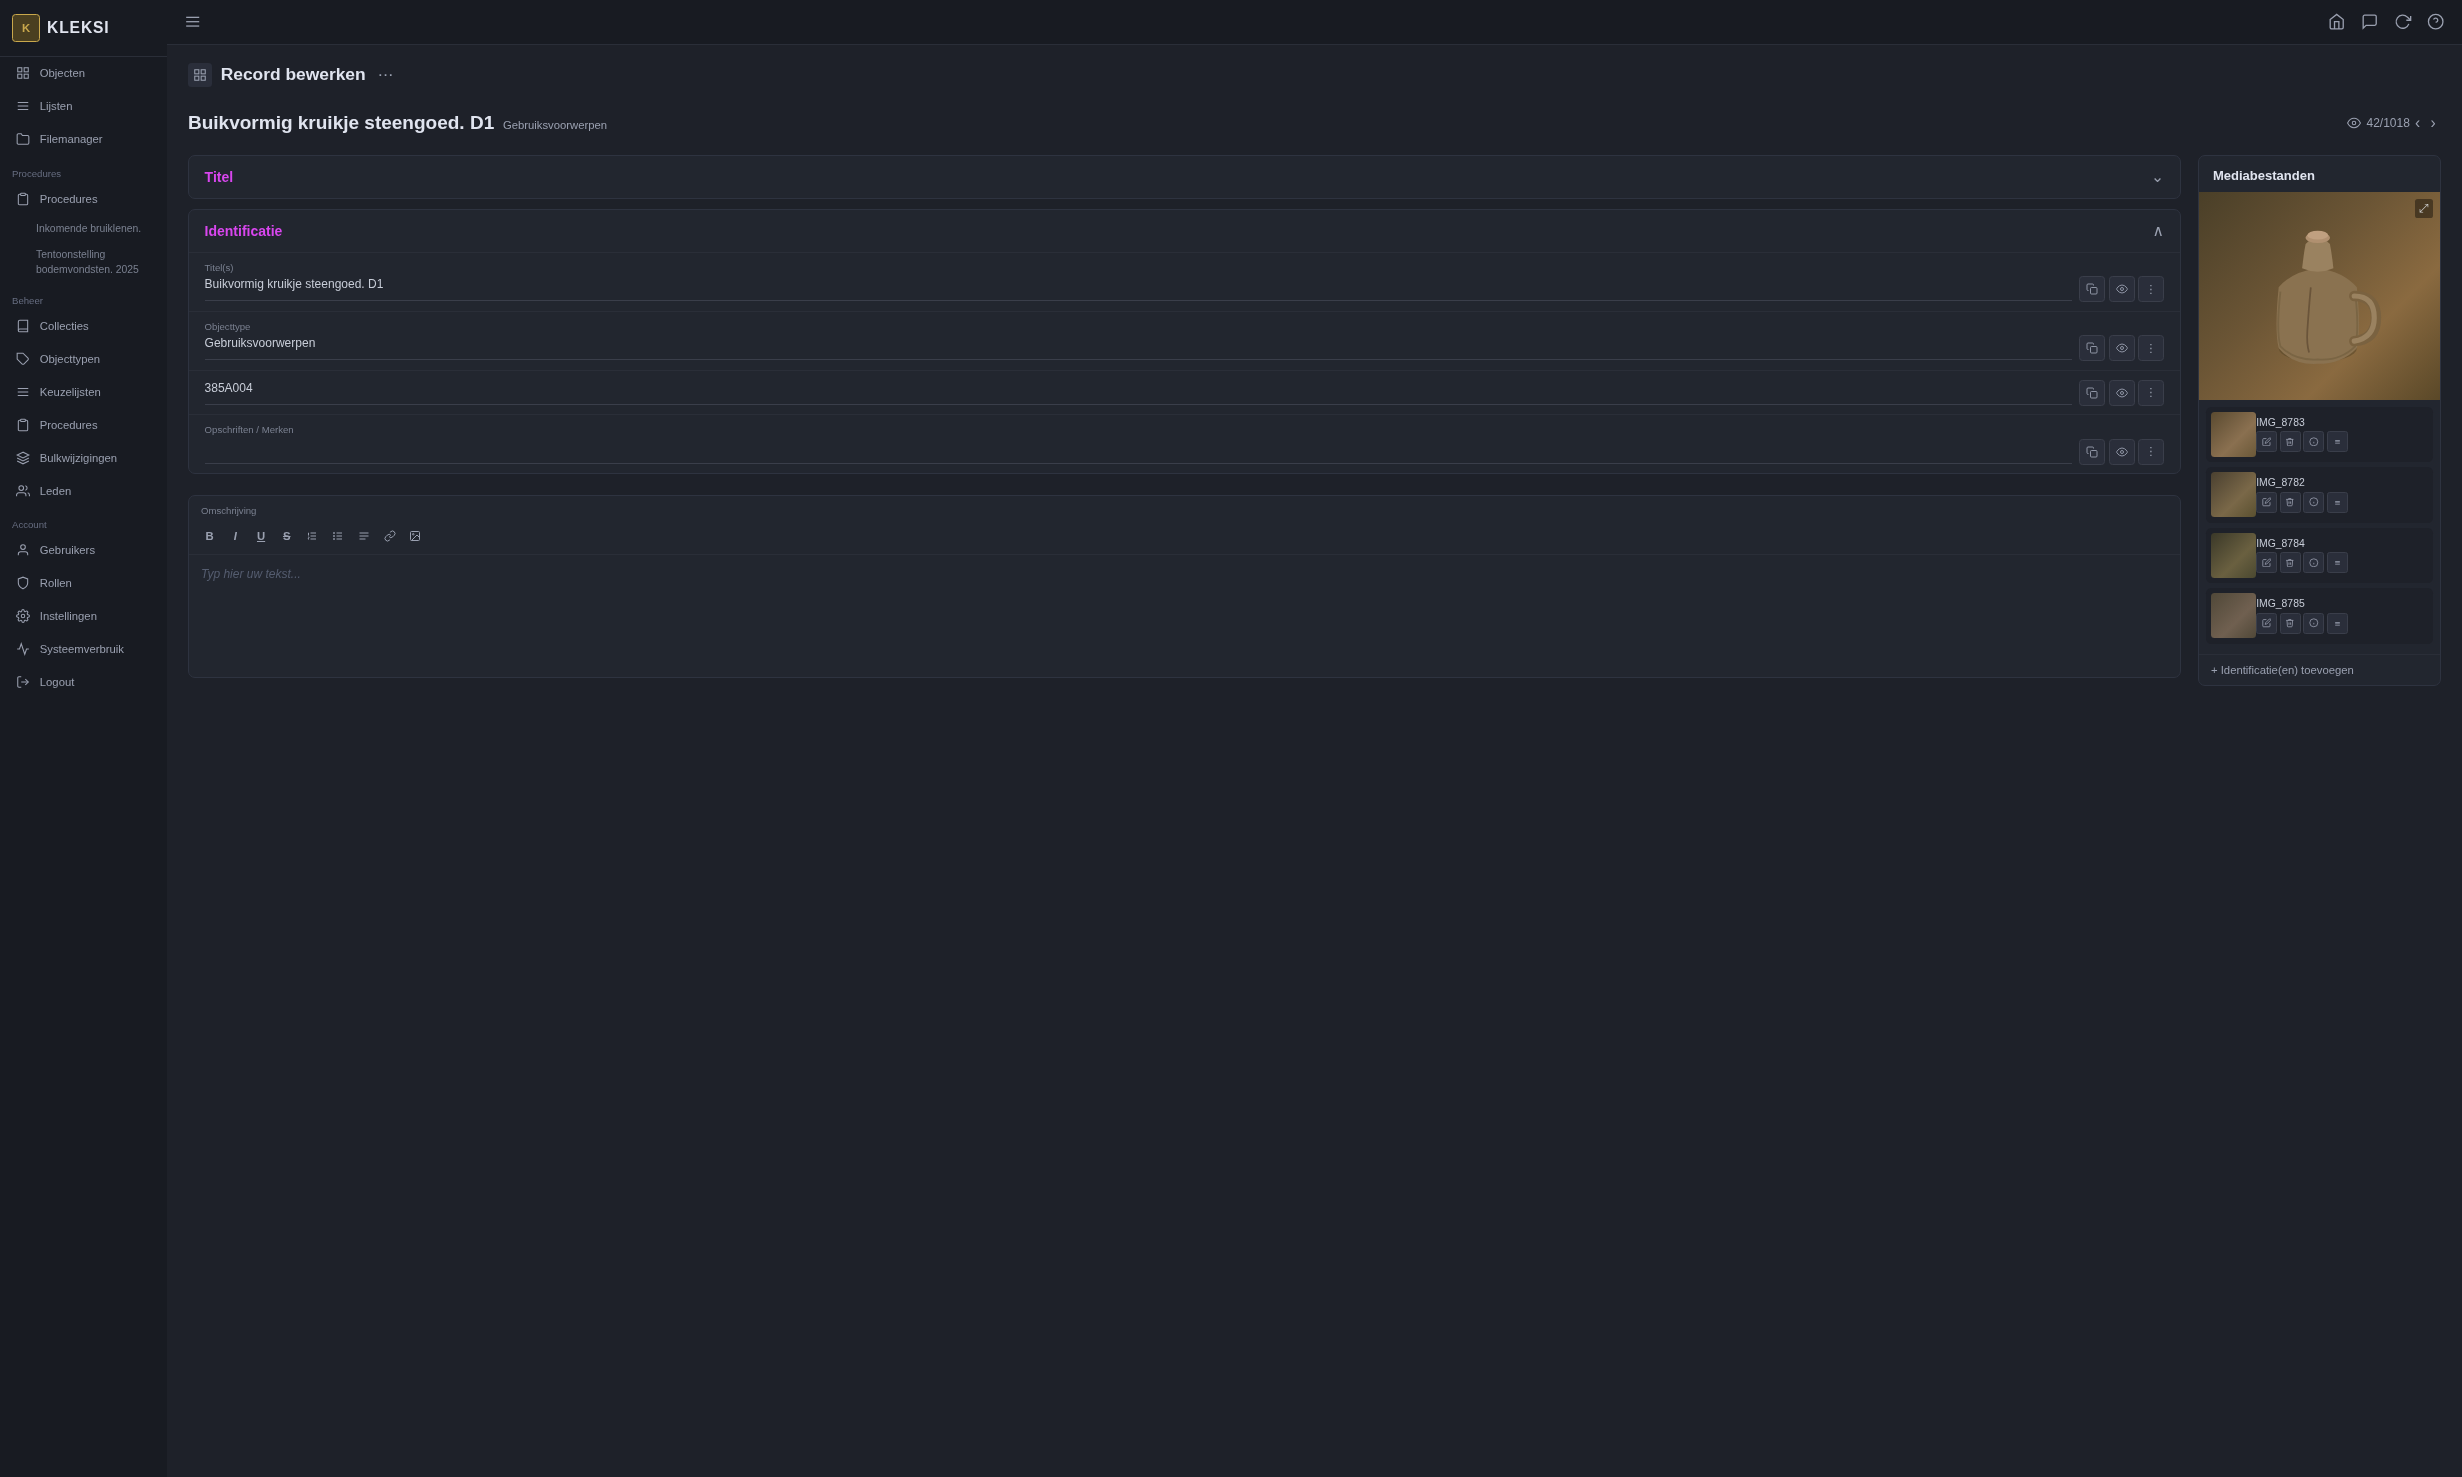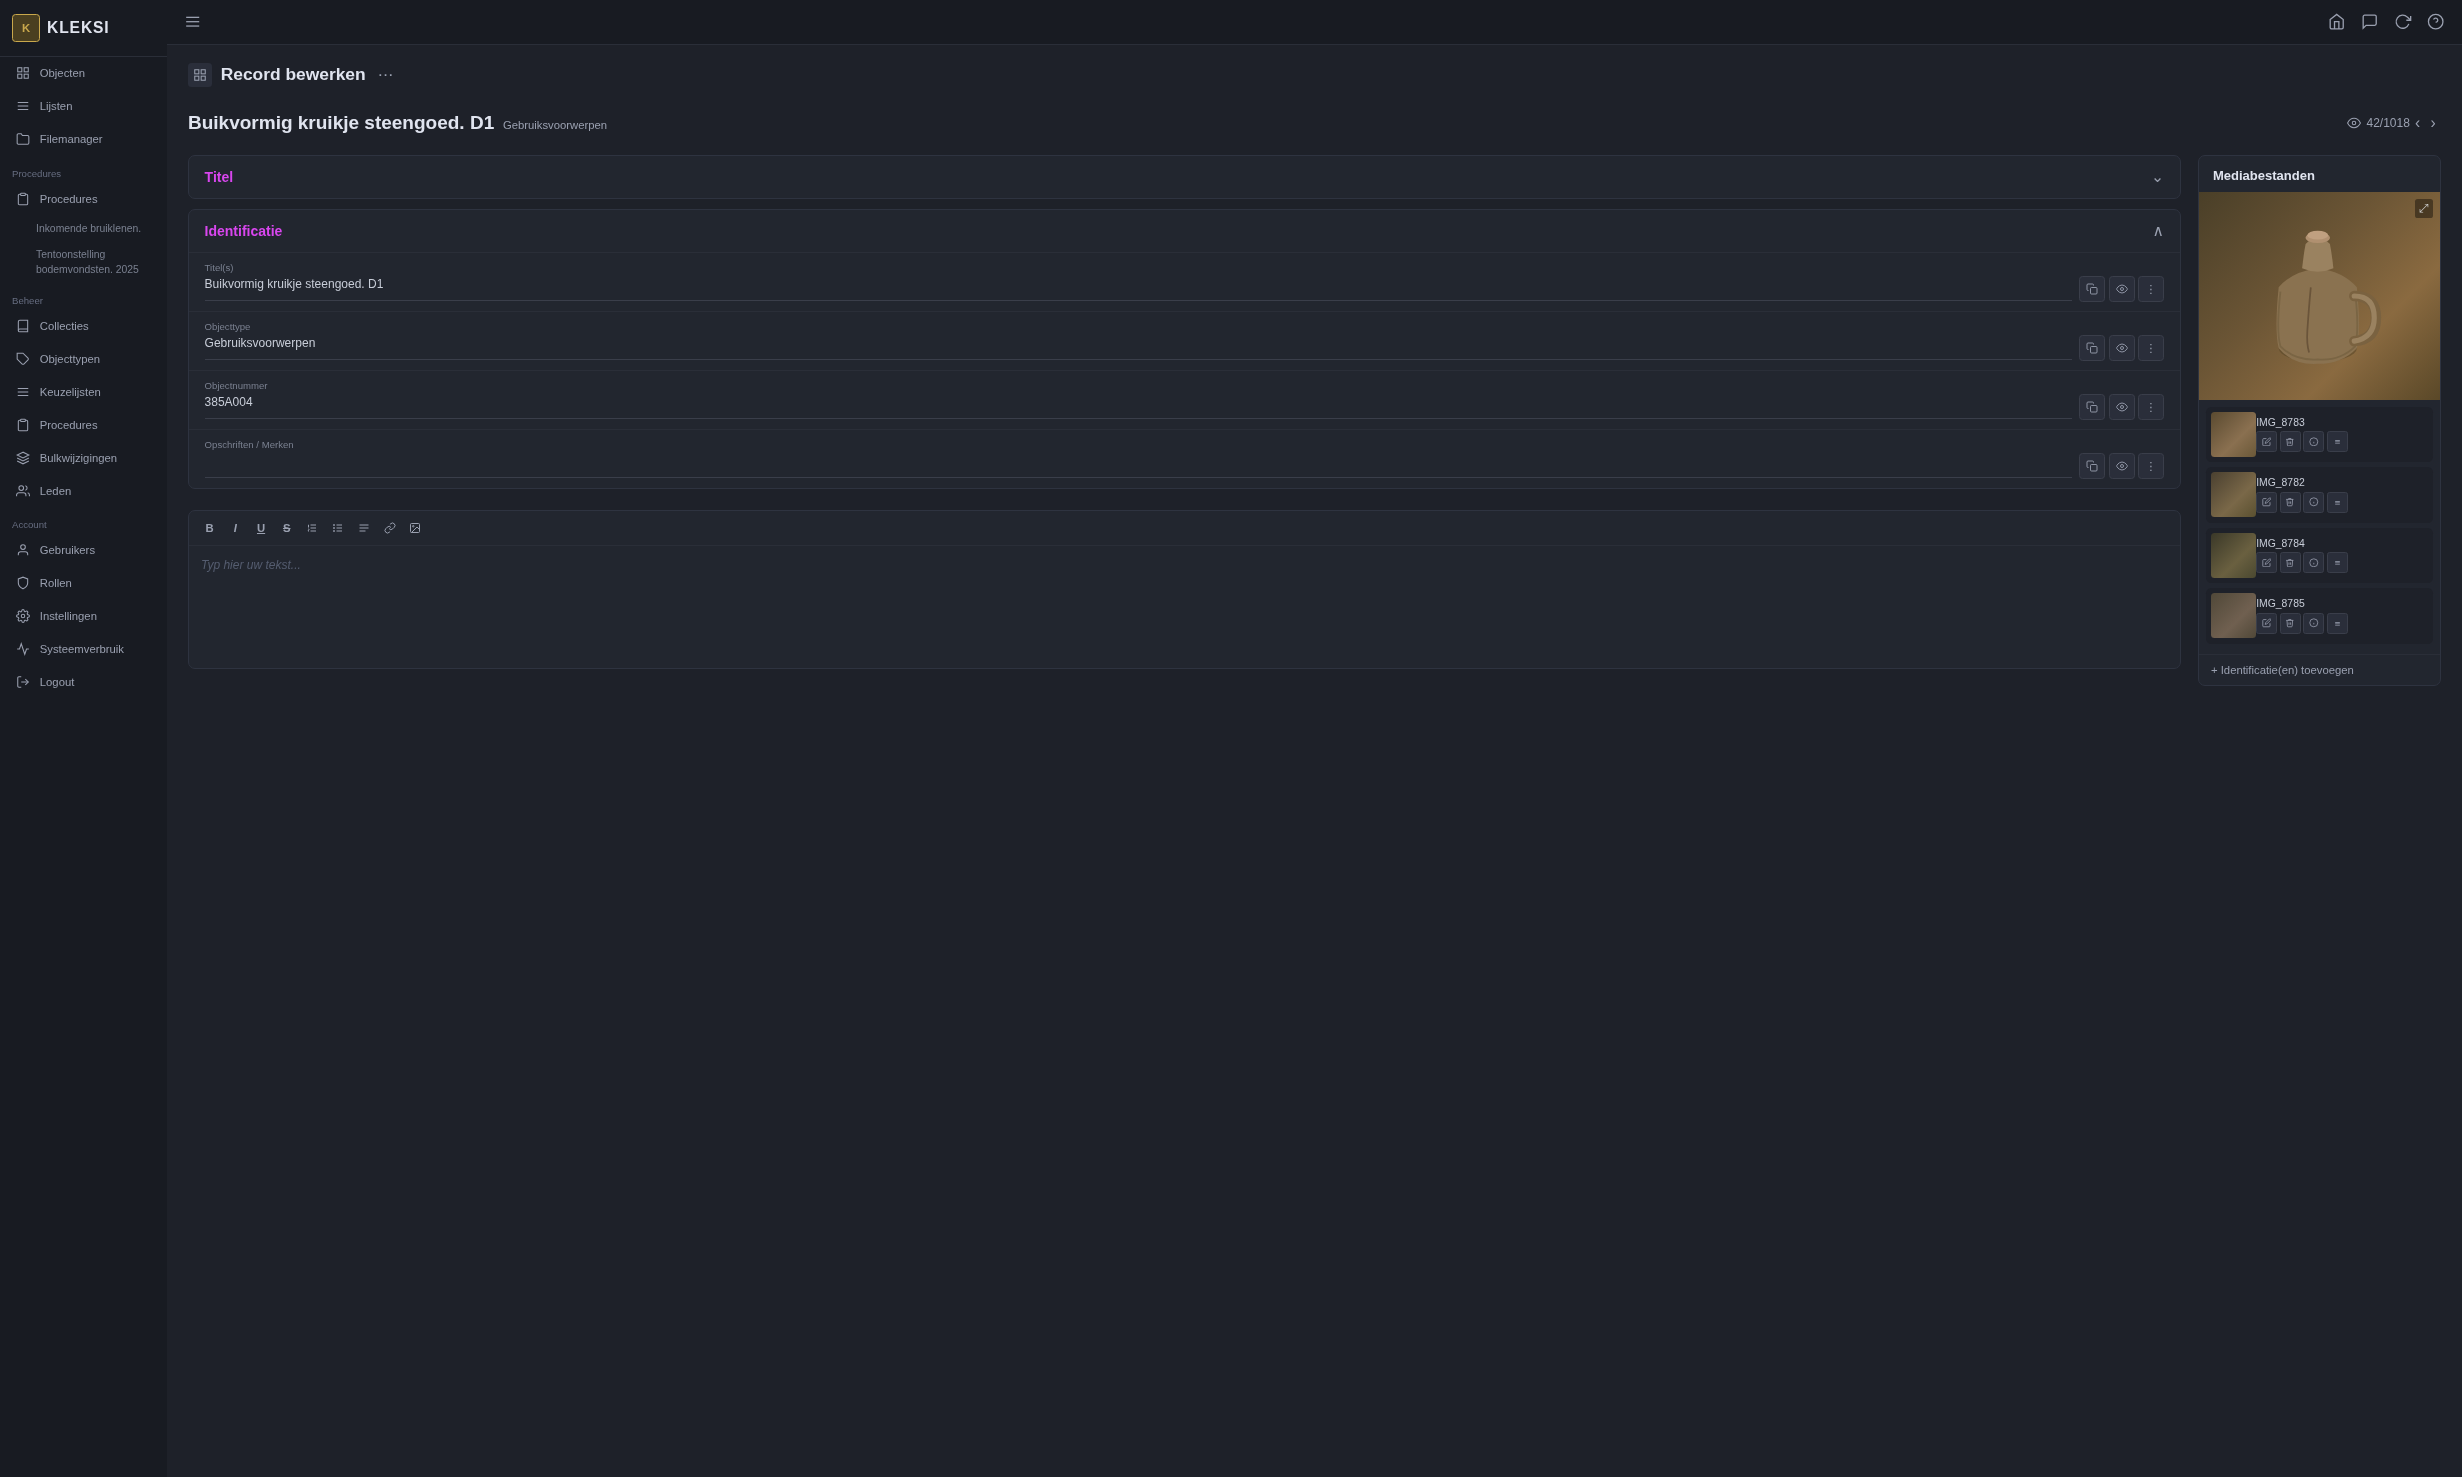--- a/index.html
+++ b/index.html
@@ -388,21 +388,20 @@
                       <path d="M1 12s4-8 11-8 11 8 11 8-4 8-11 8-11-8-11-8z"></path>
                       <circle cx="12" cy="12" r="3"></circle>
                     </svg>
                 </button>
                 <button class="field-btn">⋮</button>
               </div>
             </div>
           </div>
 
           <div class="field-row">
-            <div class="field-label">Objectnummer</div>
             <div class="field-content">
               <div class="field-value">385A004</div>
               <div class="field-actions">
                 <button class="field-btn">
                   <svg viewBox="0 0 24 24">
                       <rect x="9" y="9" width="13" height="13" rx="2"></rect>
                       <path d="M5 15H4a2 2 0 0 1-2-2V4a2 2 0 0 1 2-2h9a2 2 0 0 1 2 2v1"></path>
                     </svg>
                 </button>
                 <button class="field-btn">
@@ -433,20 +432,21 @@
                       <circle cx="12" cy="12" r="3"></circle>
                     </svg>
                 </button>
                 <button class="field-btn">⋮</button>
               </div>
             </div>
           </div>
         </div>
 
         <div class="editor-card">
+          <div class="editor-label">Omschrijving</div>
           <div class="editor-toolbar">
             <button class="editor-btn" style="font-weight:800;">B</button>
             <button class="editor-btn" style="font-style:italic;">I</button>
             <button class="editor-btn" style="text-decoration:underline;">U</button>
             <button class="editor-btn" style="text-decoration:line-through;">S</button>
             <button class="editor-btn">
               <svg viewBox="0 0 24 24" width="12" height="12" fill="none" stroke="currentColor" stroke-width="2">
                   <line x1="9" y1="6" x2="20" y2="6"></line>
                   <line x1="9" y1="12" x2="20" y2="12"></line>
                   <line x1="9" y1="18" x2="20" y2="18"></line>

